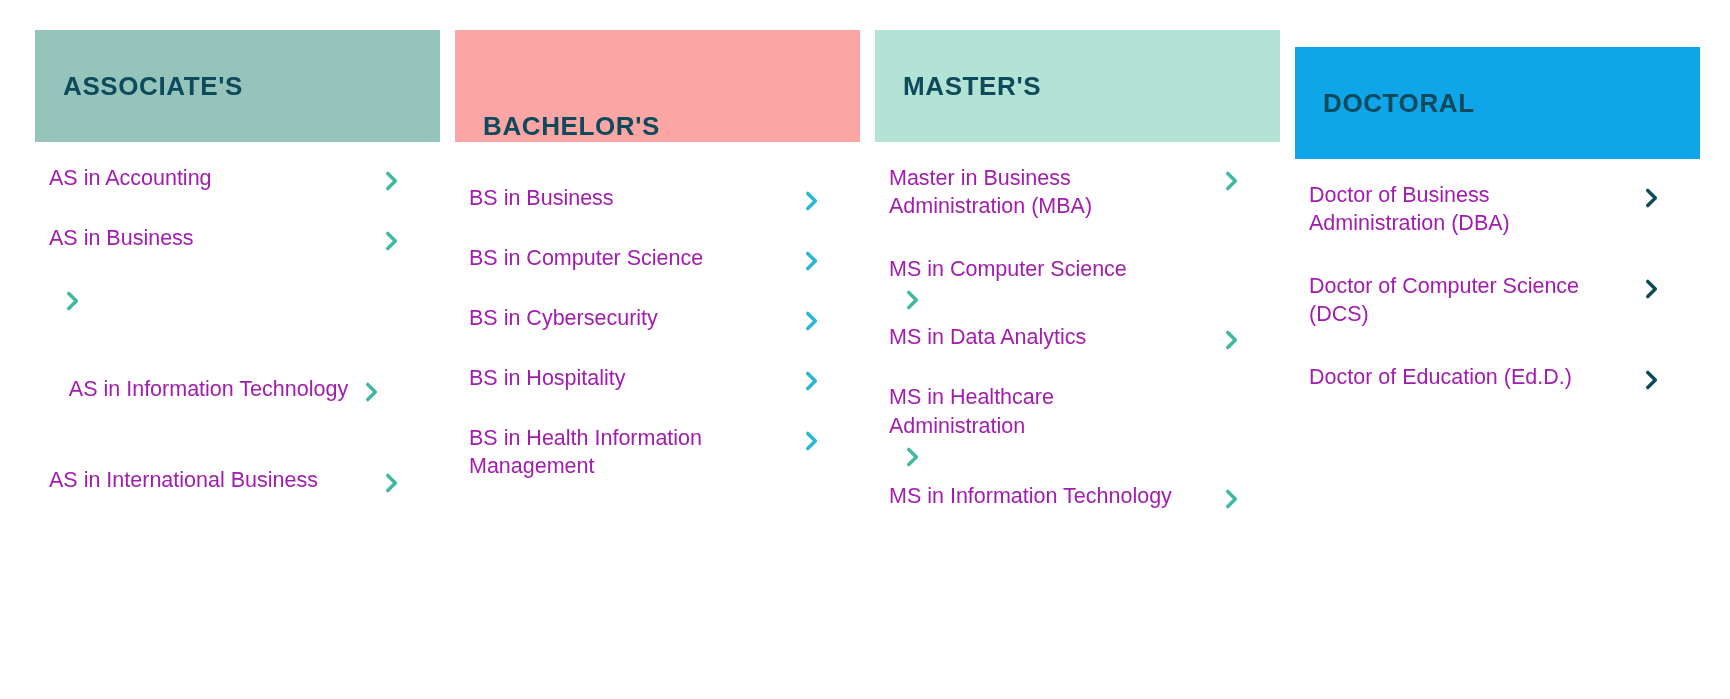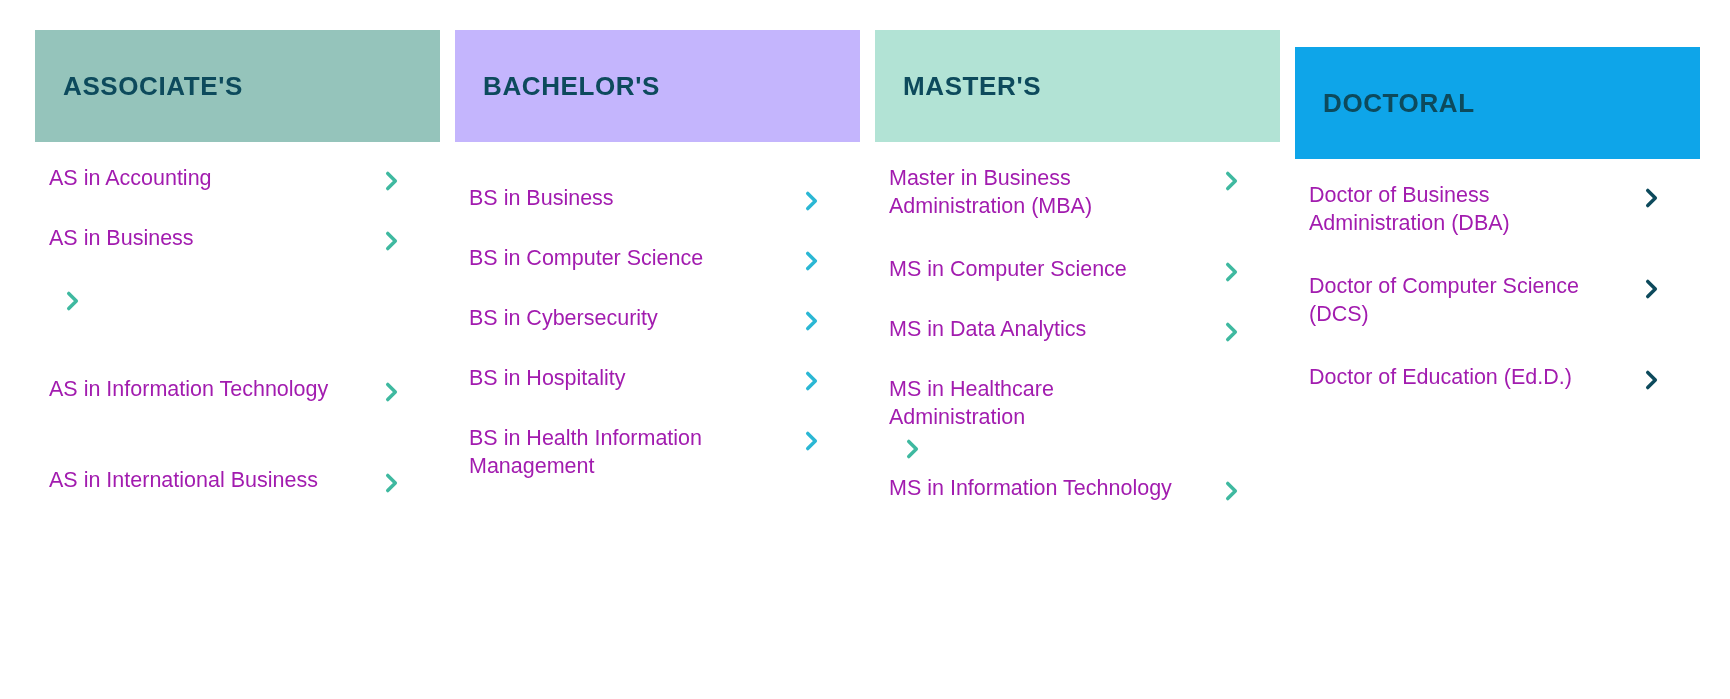--- a/index.html
+++ b/index.html
@@ -93,40 +93,40 @@
             </svg>
           </span>
         </a>
         <a class="item two-line" style="text-decoration: none; min-height: 79px;">
           <span class="chev">
             <svg width="26" height="26" viewBox="0 0 24 24" fill="none" stroke="#3fb9a0" stroke-width="3.2" stroke-linecap="round" stroke-linejoin="round">
               <polyline points="9,5 16,12 9,19"></polyline>
             </svg>
           </span>
         </a>
-        <a class="item two-line" style="text-decoration: none; min-height: 79px;">
+        <a class="item two-line" style="text-decoration: none; min-height: 79px; justify-content: center;">
           <span class="item-label">AS in Information Technology</span>
           <span class="chev">
             <svg width="26" height="26" viewBox="0 0 24 24" fill="none" stroke="#3fb9a0" stroke-width="3.2" stroke-linecap="round" stroke-linejoin="round">
               <polyline points="9,5 16,12 9,19"></polyline>
             </svg>
           </span>
         </a>
         <a class="item two-line" style="text-decoration: none; min-height: 79px;">
           <span class="item-label">AS in International Business</span>
           <span class="chev">
             <svg width="26" height="26" viewBox="0 0 24 24" fill="none" stroke="#3fb9a0" stroke-width="3.2" stroke-linecap="round" stroke-linejoin="round">
               <polyline points="9,5 16,12 9,19"></polyline>
             </svg>
           </span>
         </a>
       </div>
     </div>
     <div class="column">
-      <div class="col-header" style="background: #c4b5fd;">
+      <div class="col-header" style="background: #fca5a5; align-items: flex-end;">
         <div class="col-header-label">BACHELOR'S</div>
       </div>
       <div class="items">
         <a class="item" style="text-decoration: none; min-height: 50px; margin-top: 20px;">
           <span class="item-label">BS in Business</span>
           <span class="chev">
             <svg width="26" height="26" viewBox="0 0 24 24" fill="none" stroke="#2bb7d4" stroke-width="3.2" stroke-linecap="round" stroke-linejoin="round">
               <polyline points="9,5 16,12 9,19"></polyline>
             </svg>
           </span>
@@ -171,21 +171,21 @@
       </div>
       <div class="items">
         <a class="item two-line" style="text-decoration: none; min-height: 79px;">
           <span class="item-label">Master in Business Administration (MBA)</span>
           <span class="chev">
             <svg width="26" height="26" viewBox="0 0 24 24" fill="none" stroke="#3fb9a0" stroke-width="3.2" stroke-linecap="round" stroke-linejoin="round">
               <polyline points="9,5 16,12 9,19"></polyline>
             </svg>
           </span>
         </a>
-        <a class="item" style="text-decoration: none; min-height: 50px;">
+        <a class="item" style="text-decoration: none; min-height: 50px; flex-direction: column;">
           <span class="item-label">MS in Computer Science</span>
           <span class="chev">
             <svg width="26" height="26" viewBox="0 0 24 24" fill="none" stroke="#3fb9a0" stroke-width="3.2" stroke-linecap="round" stroke-linejoin="round">
               <polyline points="9,5 16,12 9,19"></polyline>
             </svg>
           </span>
         </a>
         <a class="item" style="text-decoration: none; min-height: 50px;">
           <span class="item-label">MS in Data Analytics</span>
           <span class="chev">

